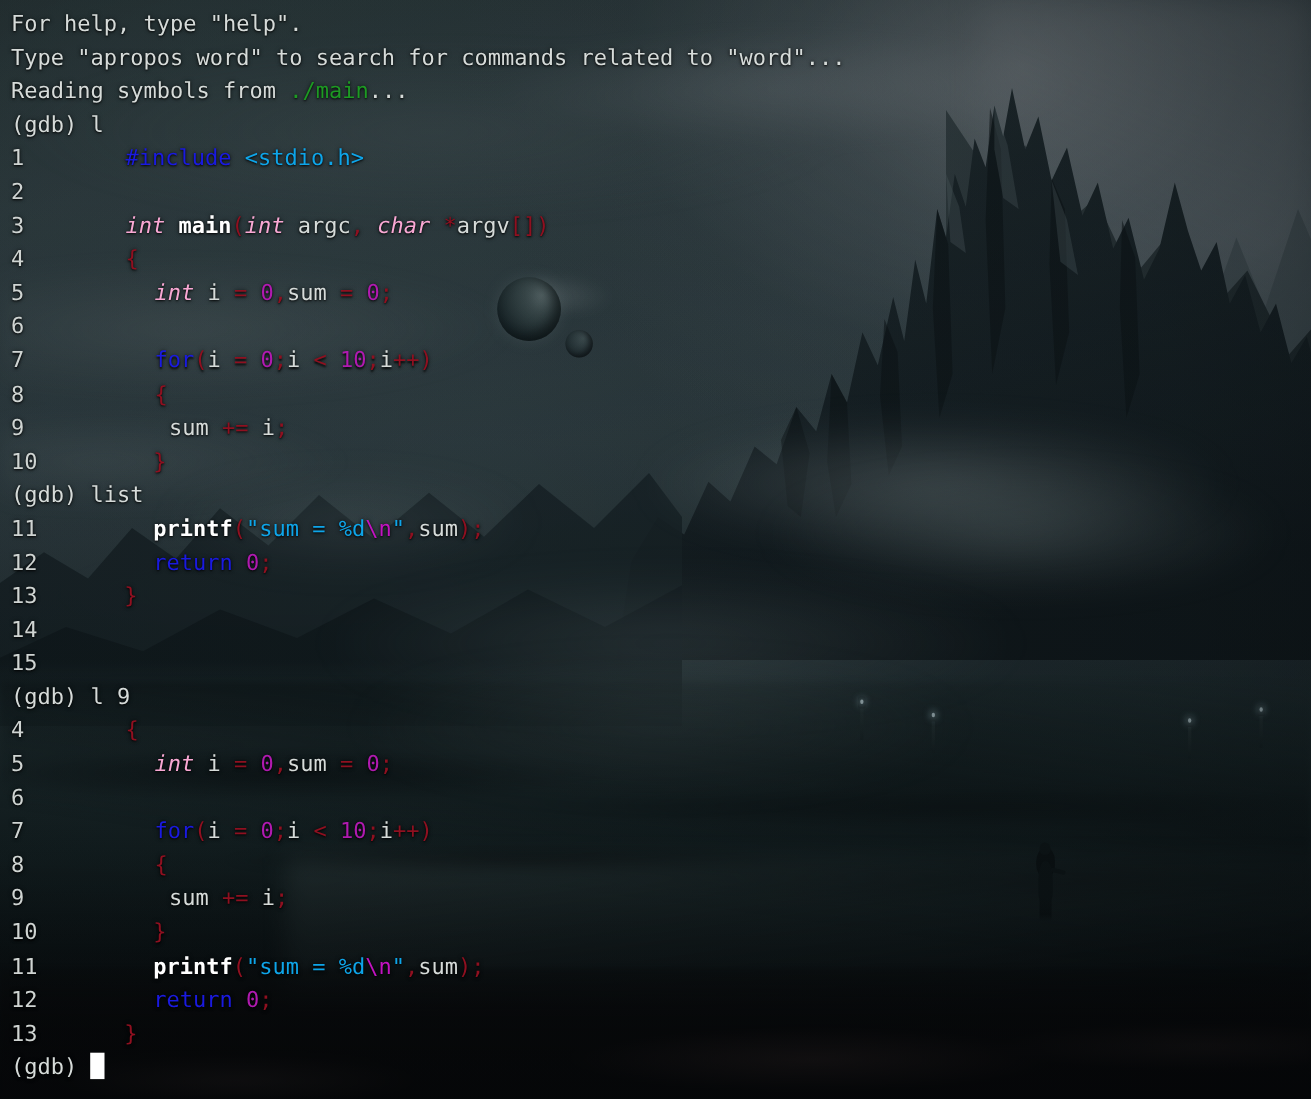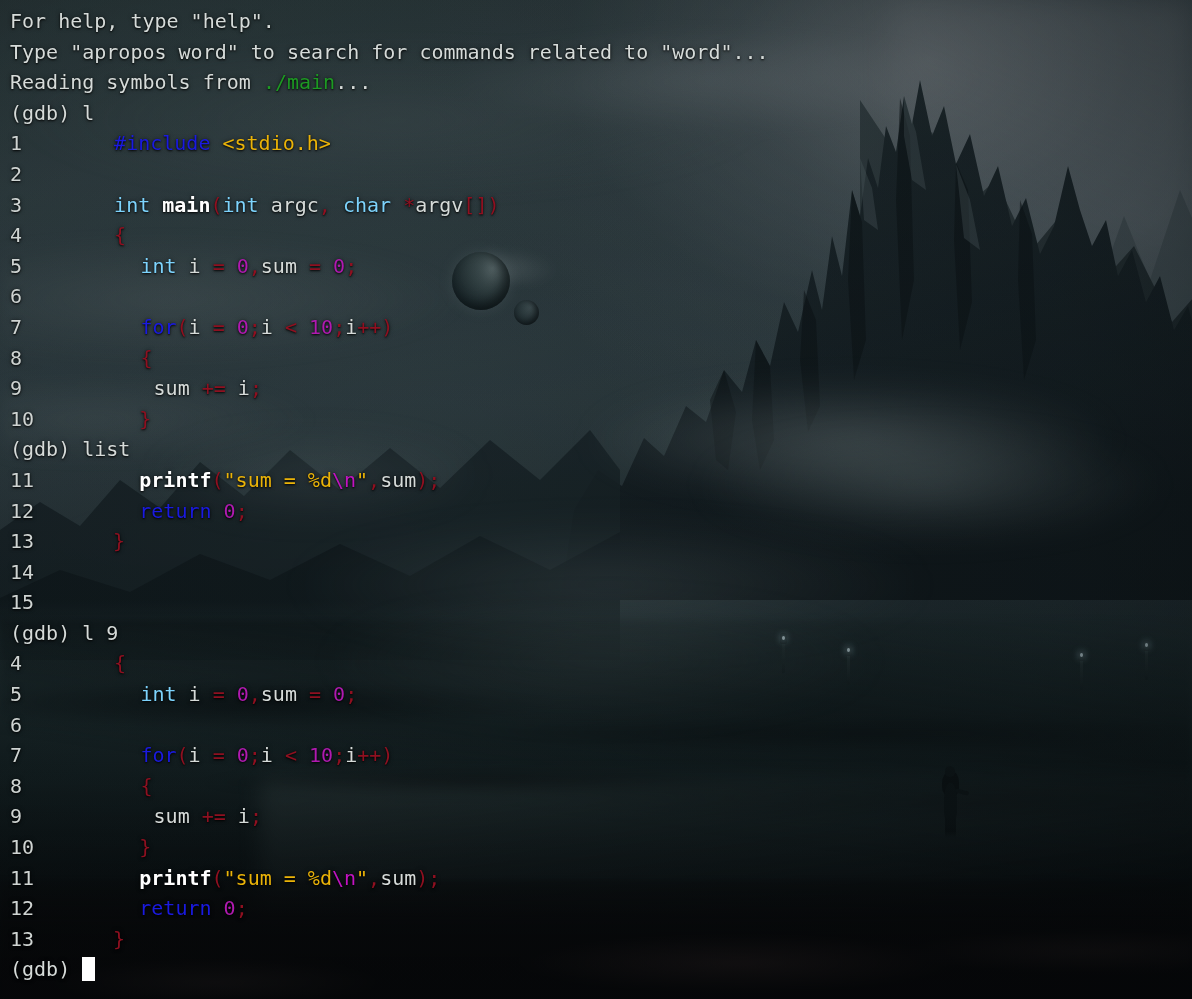--- a/index.html
+++ b/index.html
@@ -215,24 +215,24 @@
     white-space: pre;
     color: #d6dbd9;
     text-shadow: 0 1px 2px rgba(0,0,0,0.85), 0 0 4px rgba(0,0,0,0.55);
   }
   .row { height: 30.6px; }
 
   
   .t-plain   { color: #d6dbd9; }
   .t-file    { color: #1d9a23; }
   .t-kw      { color: #1a1ae0; font-weight: normal; }
-  .t-type    { color: #7dd3fc; }
+  .t-type    { color: #f9a8d4; font-style: italic; }
   .t-punct   { color: #8f1020; }
   .t-num     { color: #b01ab0; }
-  .t-str     { color: #eab308; }
+  .t-str     { color: #0ea5e9; }
   .t-esc     { color: #c213c2; }
   .t-fn      { color: #ffffff; font-weight: bold; }
   .t-lineno  { color: #cfd4d2; }
 
   .cursor {
     display: inline-block;
     width: 13px;
     height: 24px;
     vertical-align: -5px;
     background: #ffffff;

